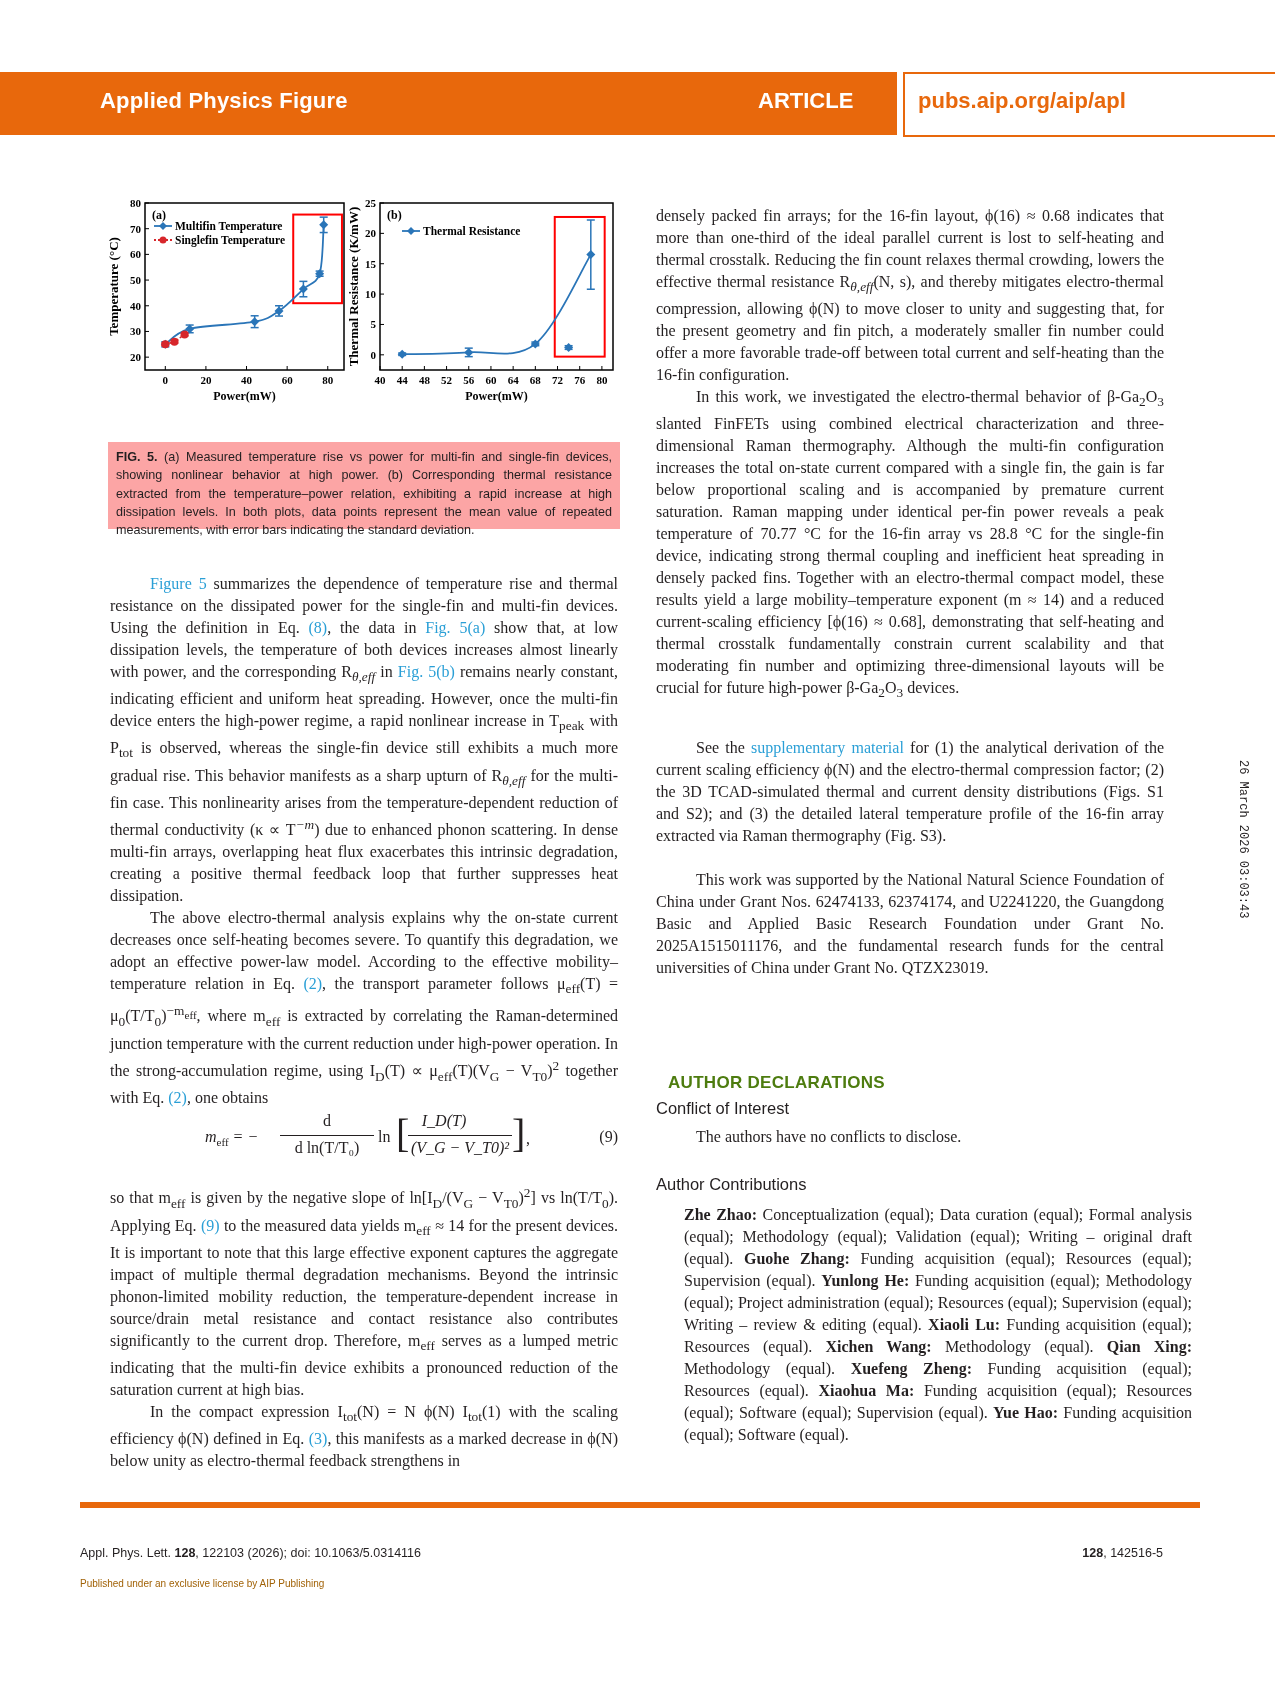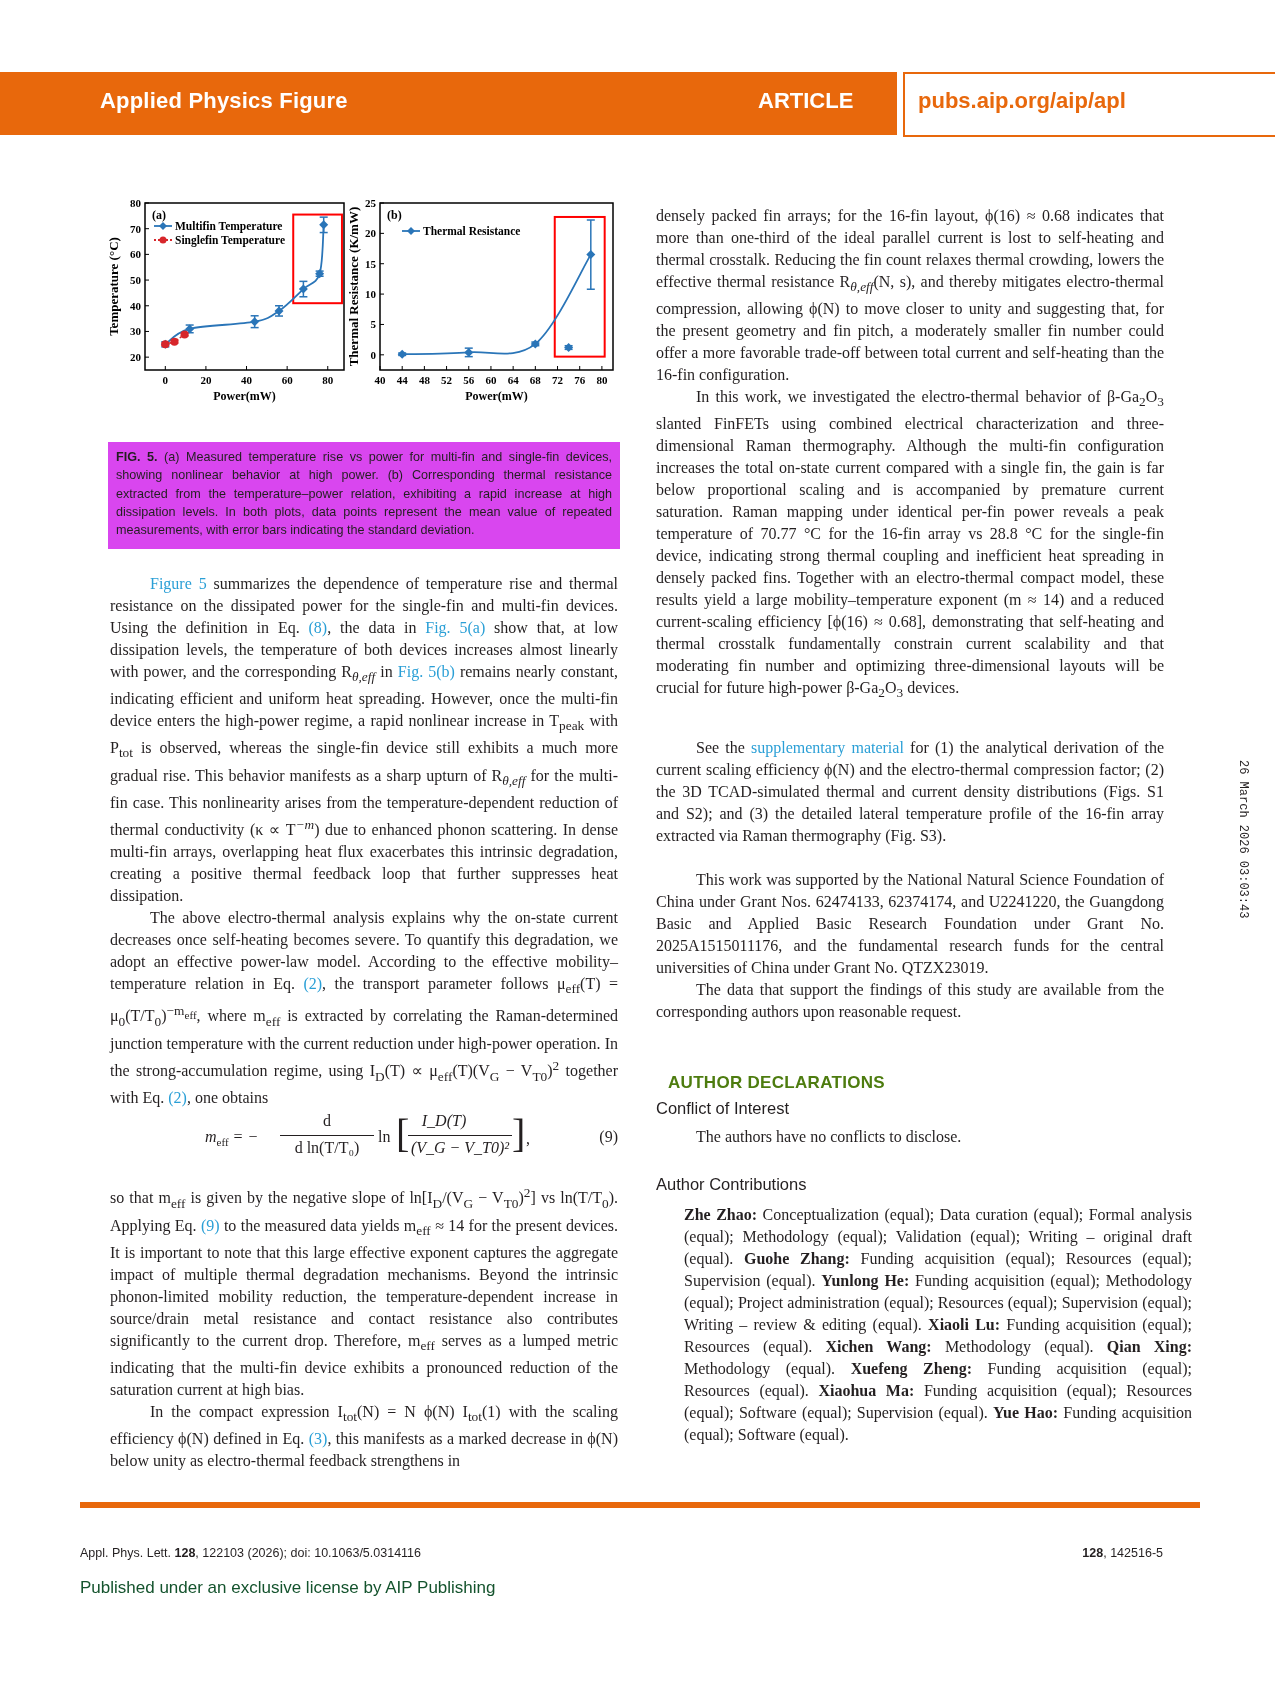--- a/index.html
+++ b/index.html
@@ -5,37 +5,37 @@
   html, body { margin: 0; padding: 0; background: #ffffff; }
   body { width: 1275px; height: 1688px; position: relative; overflow: hidden; font-family: "Liberation Serif", serif; color: #231f20; }
   .header-bar { position: absolute; left: 0; top: 72px; width: 897px; height: 63px; background: #e8680c; }
   .header-journal { position: absolute; left: 100px; top: 88px; font-family: "Liberation Sans", sans-serif; font-weight: bold; font-size: 22px; color: #ffffff; letter-spacing: 0.2px; }
   .header-type { position: absolute; left: 758px; top: 88px; font-family: "Liberation Sans", sans-serif; font-weight: bold; font-size: 22px; color: #ffffff; }
   .header-url-box { position: absolute; left: 903px; top: 72px; width: 372px; height: 61px; border: 2px solid #e8680c; border-right: none; background: #fff; }
   .header-url { position: absolute; left: 918px; top: 88px; font-family: "Liberation Sans", sans-serif; font-weight: bold; font-size: 22px; color: #e8680c; }
 
   .figure { position: absolute; left: 108px; top: 200px; width: 512px; height: 230px; }
   .figure svg { position: absolute; left: 0; top: 0; }
-  .caption { position: absolute; left: 108px; top: 442px; width: 512px; height: 107px; background: #d946ef; box-sizing: border-box; padding: 6px 8px 6px 8px; font-family: "Liberation Sans", sans-serif; font-size: 12.6px; line-height: 18.3px; text-align: justify; color: #231f20; }
+  .caption { position: absolute; left: 108px; top: 442px; width: 512px; height: 87px; background: #fca5a5; box-sizing: border-box; padding: 6px 8px 6px 8px; font-family: "Liberation Sans", sans-serif; font-size: 12.6px; line-height: 18.3px; text-align: justify; color: #231f20; }
   .caption b { font-weight: bold; }
 
   .col { position: absolute; font-size: 16px; line-height: 22px; text-align: justify; }
   .col-left { left: 110px; width: 508px; }
   .col-right { left: 656px; width: 508px; }
   .p { margin: 0; }
   .indent { text-indent: 40px; }
   .link { color: #2a9fd6; }
   .eq { position: absolute; left: 110px; top: 1112px; width: 508px; height: 56px; font-size: 16px; }
   .sec-h1 { position: absolute; left: 668px; font-family: "Liberation Sans", sans-serif; font-weight: bold; font-size: 17px; color: #4d7c0f; letter-spacing: 0.3px; }
   .sec-h2 { position: absolute; left: 656px; font-family: "Liberation Sans", sans-serif; font-weight: normal; font-size: 16.5px; color: #231f20; }
   .i { font-style: italic; }
   .footer-rule { position: absolute; left: 80px; top: 1502px; width: 1120px; height: 6px; background: #e8680c; }
   .footer-cite { position: absolute; left: 80px; top: 1546px; font-family: "Liberation Sans", sans-serif; font-size: 12.5px; color: #231f20; }
   .footer-page { position: absolute; right: 112px; top: 1546px; font-family: "Liberation Sans", sans-serif; font-size: 12.5px; color: #231f20; }
-  .footer-license { position: absolute; left: 80px; top: 1578px; font-family: "Liberation Sans", sans-serif; font-size: 17px; color: #14532d; }
+  .footer-license { position: absolute; left: 80px; top: 1578px; font-family: "Liberation Sans", sans-serif; font-size: 10px; color: #a16207; }
   .side-stamp { position: absolute; left: 1236px; top: 760px; font-family: "Liberation Mono", monospace; font-size: 12px; color: #231f20; transform-origin: 0 0; transform: rotate(90deg) translate(0, -14px); white-space: nowrap; }
 </style>
 </head>
 <body>
 
 <div class="header-bar"></div>
 <div class="header-journal">Applied Physics Figure</div>
 <div class="header-type">ARTICLE</div>
 <div class="header-url-box"></div>
 <div class="header-url">pubs.aip.org/aip/apl</div>
@@ -225,21 +225,20 @@
   <p class="p"><span>densely packed fin arrays; for the 16-fin layout, ϕ(16) ≈ 0.68 indicates that more than one-third of the ideal parallel current is lost to self-heating and thermal crosstalk. Reducing the fin count relaxes thermal crowding, lowers the effective thermal resistance R</span><sub class="i">θ,eff</sub><span>(N, s), and thereby mitigates electro-thermal compression, allowing ϕ(N) to move closer to unity and suggesting that, for the present geometry and fin pitch, a moderately smaller fin number could offer a more favorable trade-off between total current and self-heating than the 16-fin configuration.</span></p>
   <p class="p indent"><span>In this work, we investigated the electro-thermal behavior of β-Ga</span><sub>2</sub><span>O</span><sub>3</sub><span> slanted FinFETs using combined electrical characterization and three-dimensional Raman thermography. Although the multi-fin configuration increases the total on-state current compared with a single fin, the gain is far below proportional scaling and is accompanied by premature current saturation. Raman mapping under identical per-fin power reveals a peak temperature of 70.77 °C for the 16-fin array vs 28.8 °C for the single-fin device, indicating strong thermal coupling and inefficient heat spreading in densely packed fins. Together with an electro-thermal compact model, these results yield a large mobility–temperature exponent (m ≈ 14) and a reduced current-scaling efficiency [ϕ(16) ≈ 0.68], demonstrating that self-heating and thermal crosstalk fundamentally constrain current scalability and that moderating fin number and optimizing three-dimensional layouts will be crucial for future high-power β-Ga</span><sub>2</sub><span>O</span><sub>3</sub><span> devices.</span></p>
 </div>
 
 <div class="col col-right" style="top:737px;">
   <p class="p indent"><span>See the </span><span class="link">supplementary material</span><span> for (1) the analytical derivation of the current scaling efficiency ϕ(N) and the electro-thermal compression factor; (2) the 3D TCAD-simulated thermal and current density distributions (Figs. S1 and S2); and (3) the detailed lateral temperature profile of the 16-fin array extracted via Raman thermography (Fig. S3).</span></p>
 </div>
 
 <div class="col col-right" style="top:869px;">
   <p class="p indent">This work was supported by the National Natural Science Foundation of China under Grant Nos. 62474133, 62374174, and U2241220, the Guangdong Basic and Applied Basic Research Foundation under Grant No. 2025A1515011176, and the fundamental research funds for the central universities of China under Grant No. QTZX23019.</p>
-  <p class="p indent">The data that support the findings of this study are available from the corresponding authors upon reasonable request.</p>
 </div>
 
 <div class="sec-h1" style="top:1073px;">AUTHOR DECLARATIONS</div>
 <div class="sec-h2" style="top:1099px;">Conflict of Interest</div>
 <div class="col col-right" style="top:1126px;">
   <p class="p indent">The authors have no conflicts to disclose.</p>
 </div>
 <div class="sec-h2" style="top:1175px;">Author Contributions</div>
 <div class="col col-right" style="top:1204px;margin-left:28px;">
   <p class="p" id="contrib-p"><b>Zhe Zhao:</b><span> Conceptualization (equal); Data curation (equal); Formal analysis (equal); Methodology (equal); Validation (equal); Writing – original draft (equal). </span><b>Guohe Zhang:</b><span> Funding acquisition (equal); Resources (equal); Supervision (equal). </span><b>Yunlong He:</b><span> Funding acquisition (equal); Methodology (equal); Project administration (equal); Resources (equal); Supervision (equal); Writing – review &amp; editing (equal). </span><b>Xiaoli Lu:</b><span> Funding acquisition (equal); Resources (equal). </span><b>Xichen Wang:</b><span> Methodology (equal). </span><b>Qian Xing:</b><span> Methodology (equal). </span><b>Xuefeng Zheng:</b><span> Funding acquisition (equal); Resources (equal). </span><b>Xiaohua Ma:</b><span> Funding acquisition (equal); Resources (equal); Software (equal); Supervision (equal). </span><b>Yue Hao:</b><span> Funding acquisition (equal); Software (equal).</span></p>

